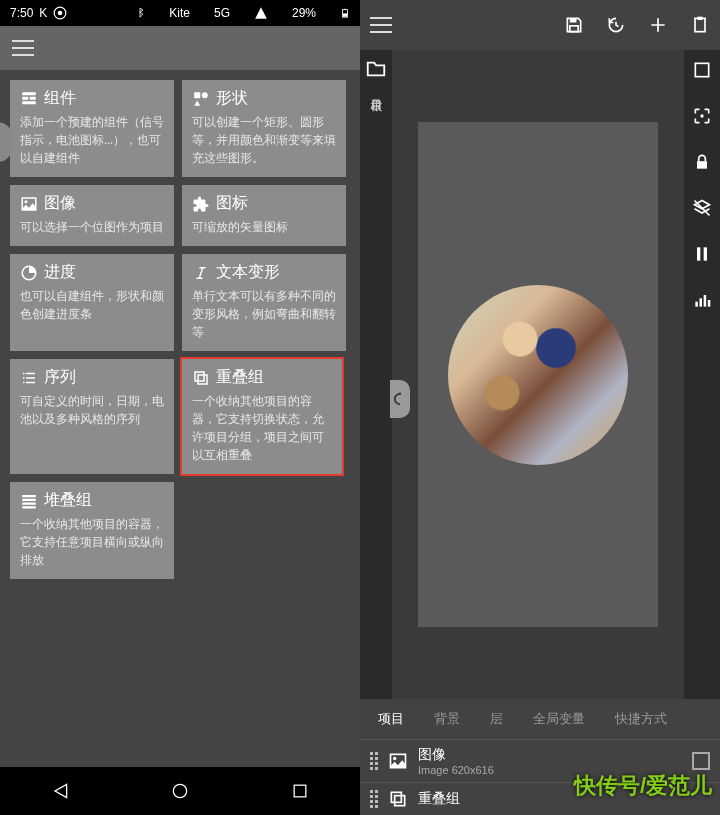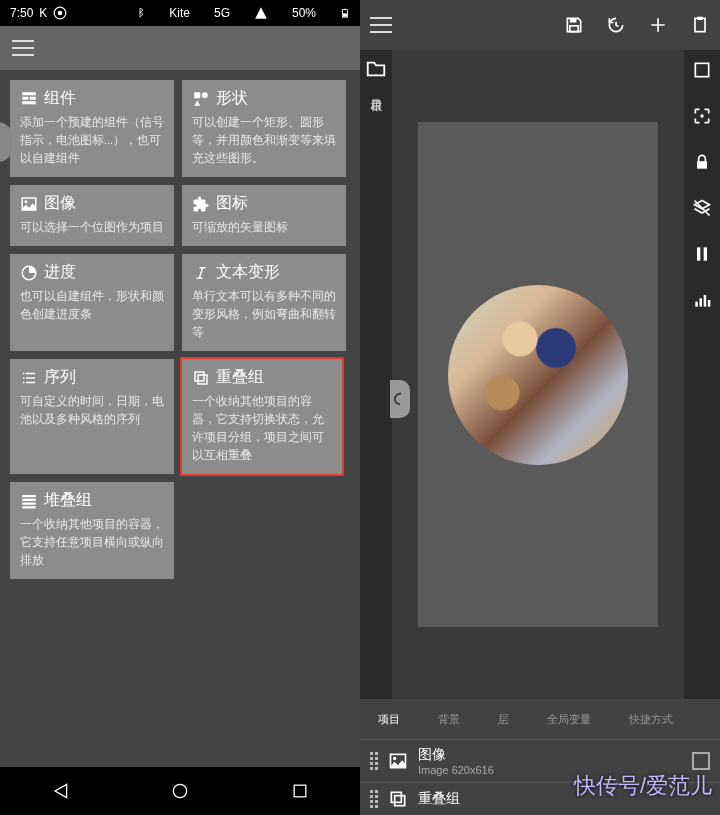--- a/index.html
+++ b/index.html
@@ -124,22 +124,22 @@
     position:relative;
   }
   .side-right {
     width:36px; background:#2a2a2a;
     display:flex; flex-direction:column; align-items:center; padding-top:10px; gap:26px;
   }
   .side-right svg { width:20px; height:20px; fill:#fff; }
 
   .tabs {
     height: 40px; background:#424242;
-    display:flex; align-items:center; padding:0 6px; gap:14px;
-    color:#999; font-size:11px;
+    display:flex; align-items:center; padding:0 6px; gap:6px;
+    color:#999; font-size:13px;
   }
   .tab { padding: 0 12px; }
   .tab.active { color:#fff; }
   .edge-tab {
     position:absolute; left:-2px; top:330px;
     width:20px; height:38px; background:#999; border-radius:0 10px 10px 0;
     display:flex; align-items:center; justify-content:center;
   }
   .edge-tab svg { width:14px; height:14px; fill:#333;}
   .edge-tab2 {
@@ -154,21 +154,21 @@
   }
   .drag-handle { display:grid; grid-template-columns:repeat(2,3px); grid-auto-rows:3px; gap:2px;}
   .drag-handle span { background:#bbb; }
   .layer-icon { width:20px; height:20px; fill:#fff; }
   .layer-text { flex:1; color:#fff; font-size:14px; }
   .layer-text .sub { font-size:11px; color:#aaa; display:block;}
   .layer-check { width:18px; height:18px; border:2px solid #aaa; }
 
   .watermark {
     position:absolute; right:8px; bottom:14px;
-    color:#c4b5fd; font-size:22px; font-weight:normal;
+    color:#84cc16; font-size:22px; font-weight:bold;
     text-shadow: 0 0 4px #000;
     pointer-events:none;
   }
 </style>
 </head>
 <body>
 
 <div class="phone left">
   <div class="statusbar">
     <div class="sb-left">
@@ -181,21 +181,21 @@
     </div>
     <div class="sb-right">
       <svg width="10" height="14" viewBox="0 0 24 24" fill="#fff">
           <path d="M12 2v20l7-7-7-5 7-5-7-5z" fill="none" stroke="#fff" stroke-width="2"></path>
         </svg>
       <span>Kite</span>
       <span>5G</span>
       <svg width="14" height="14" viewBox="0 0 24 24" fill="#fff">
           <path d="M2 22h20L12 2z"></path>
         </svg>
-      <span>50%</span>
+      <span>29%</span>
       <svg width="10" height="16" viewBox="0 0 24 24" fill="#fff">
           <rect x="6" y="4" width="12" height="18" fill="none" stroke="#fff" stroke-width="2"></rect>
           <rect x="7" y="13" width="10" height="8"></rect>
           <rect x="9" y="2" width="6" height="2"></rect>
         </svg>
     </div>
   </div>
 
   <div class="appbar">
     <div class="hamburger">

